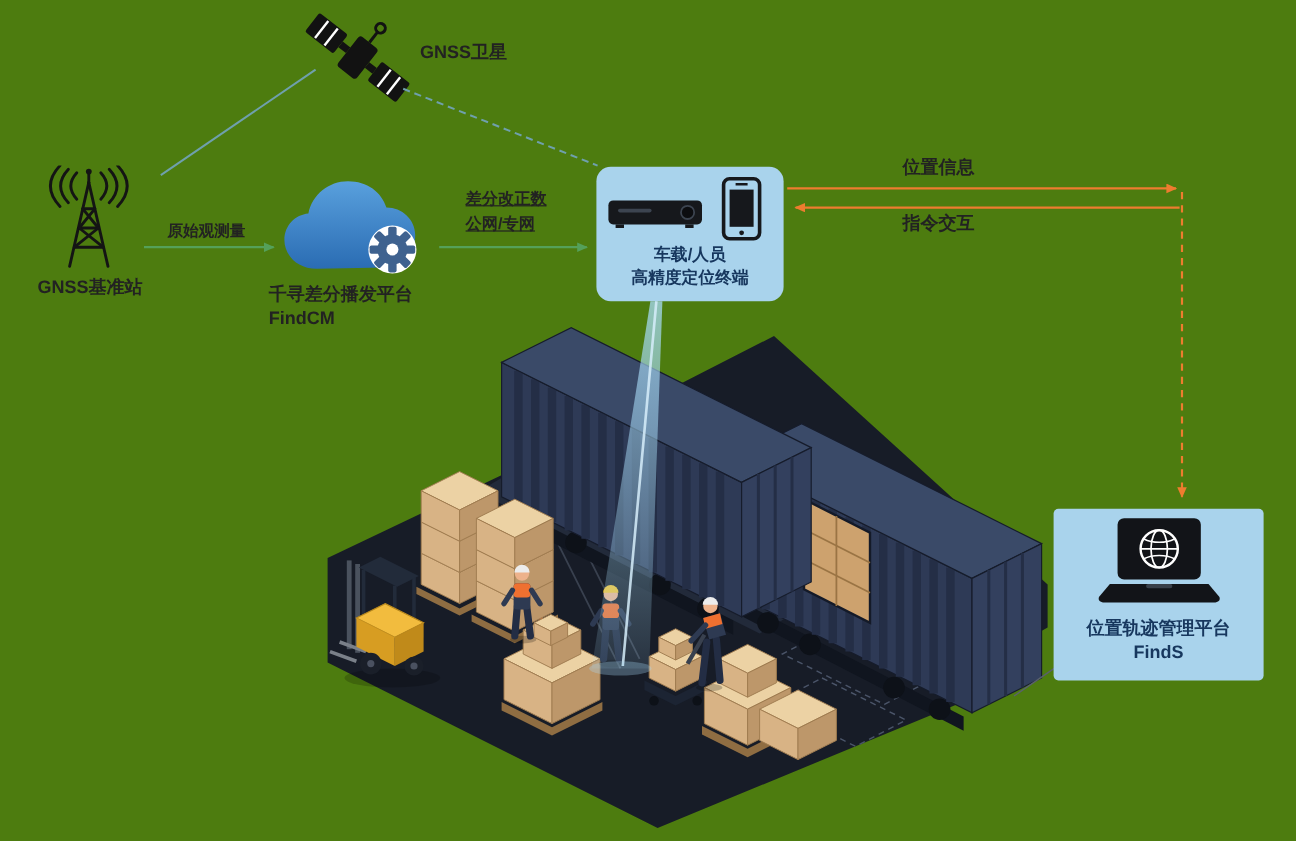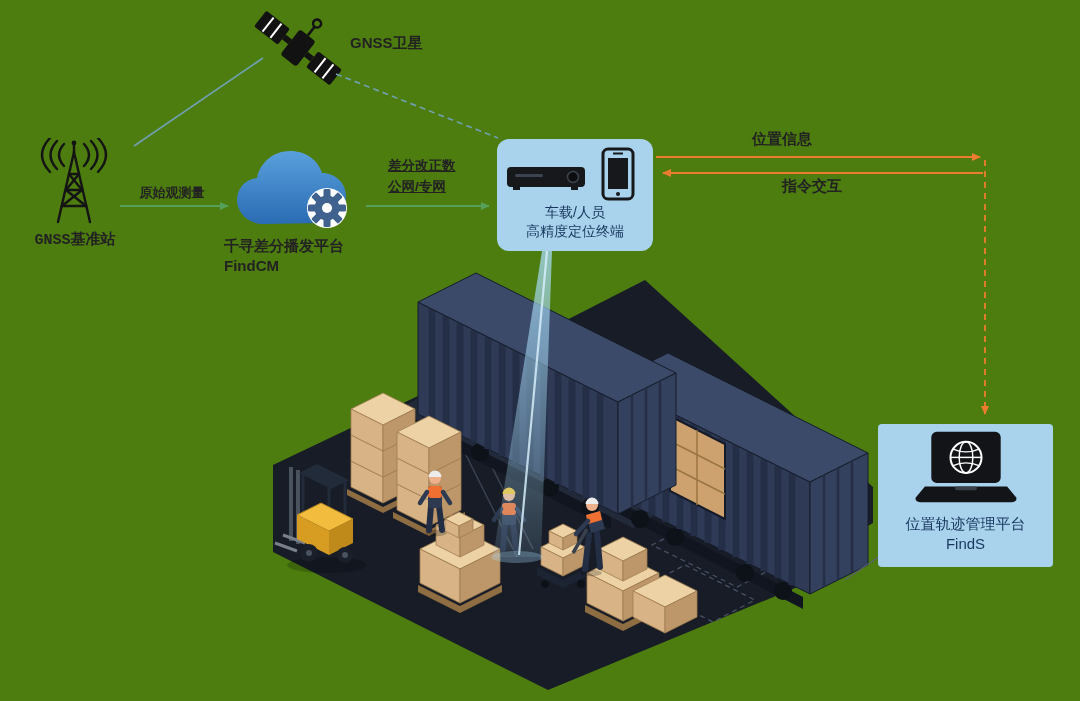--- a/index.html
+++ b/index.html
@@ -11,31 +11,31 @@
   .ln-teal.dash{stroke-dasharray:6 4;}
   .ln-green{stroke:var(--green,#55a05a);stroke-width:1.8;fill:none;}
   .ln-orange{stroke:var(--orange,#ee7c2f);stroke-width:1.8;fill:none;}
   .ln-orange.dash{stroke-dasharray:6 5;}
   .ln-gray{stroke:#5a616d;stroke-width:1.2;fill:none;}
   .mk-g{fill:var(--green,#55a05a);}
   .mk-o{fill:var(--orange,#ee7c2f);}
   
   .lbl{position:absolute;color:#222;z-index:6;}
   #lbl-sat{left:350px;top:34px;font-size:15px;font-weight:600;}
-  #lbl-base{left:8px;top:230px;width:134px;text-align:center;font-size:15px;font-weight:700;font-family:Liberation Mono, monospace;}
+  #lbl-base{left:8px;top:230px;width:134px;text-align:center;font-size:15px;font-weight:700;}
   #lbl-raw{left:114px;top:184px;width:116px;text-align:center;font-size:13px;font-weight:600;}
   #lbl-corr{left:388px;top:155px;font-size:13.5px;line-height:21px;font-weight:600;text-decoration:underline;}
   #lbl-cloud{left:224px;top:236px;width:156px;text-align:left;font-size:15px;font-weight:700;line-height:20px;}
   #lbl-pos{left:752px;top:130px;width:120px;text-align:left;font-size:15px;font-weight:600;}
-  #lbl-cmd{left:752px;top:177px;width:120px;text-align:center;font-size:15px;font-weight:600;}
+  #lbl-cmd{left:752px;top:177px;width:120px;font-size:15px;font-weight:600;}
   
   .panel{position:absolute;background:var(--panel_blue,#a9d3ec);display:flex;flex-direction:column;align-items:center;z-index:6;}
   #terminal-panel{left:497px;top:139px;width:156px;height:112px;border-radius:12px;padding-top:6px;box-sizing:border-box;}
   #plat-panel{left:878px;top:424px;width:175px;height:143px;border-radius:4px;padding-top:6px;box-sizing:border-box;}
-  .cap{color:var(--label_navy,#17375e);font-weight:400;text-align:left;}
+  .cap{color:var(--label_navy,#17375e);font-weight:700;text-align:left;}
   #terminal-panel .cap{font-size:14px;line-height:19px;}
   #plat-panel .cap{font-size:15px;line-height:20px;}
   .icon-svg{position:absolute;z-index:4;}
   #scene{position:absolute;left:255px;top:235px;z-index:1;}
   #overlay{position:absolute;left:0;top:0;z-index:5;pointer-events:none;}
 </style>
 </head>
 <body>
 
 <div id="stage">

